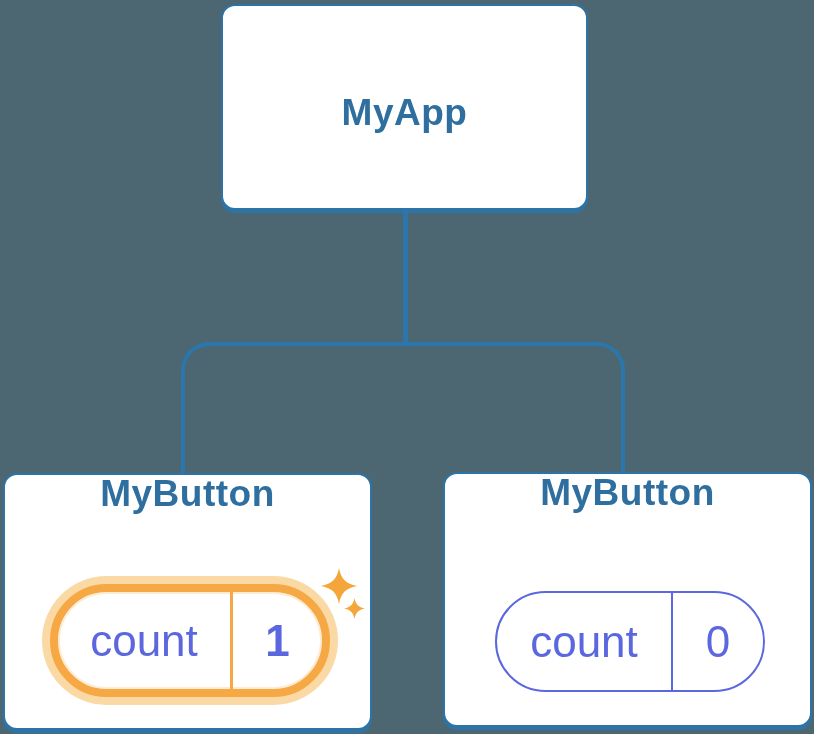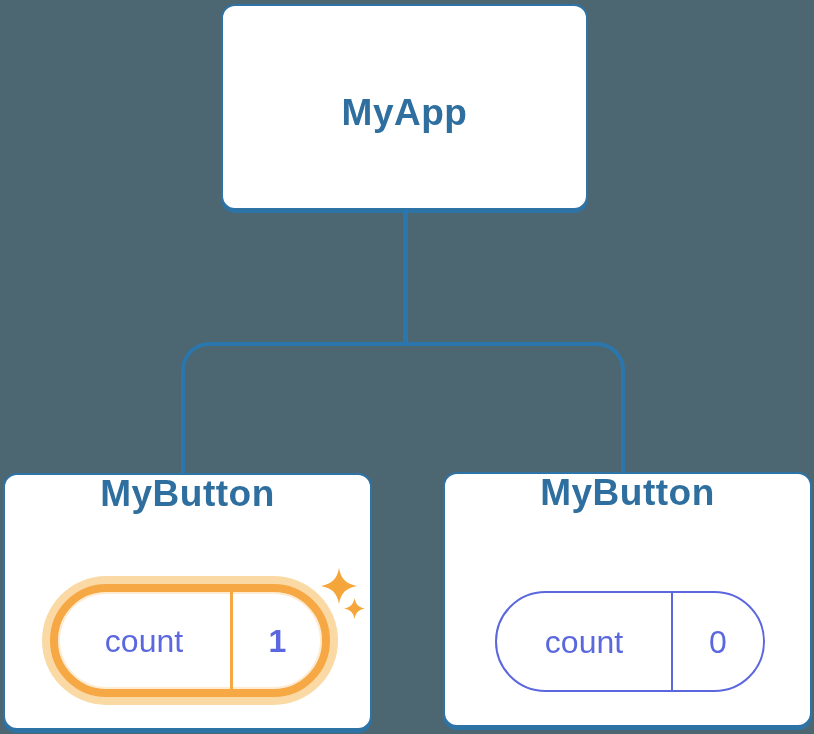--- a/index.html
+++ b/index.html
@@ -43,21 +43,21 @@
   }
   .pill{
     position:absolute;display:flex;align-items:stretch;
     background:#fff;box-sizing:content-box;
   }
   .pill-cell{display:flex;align-items:center;justify-content:center;}
   .pill-key-cell{flex:0 0 auto;}
   .pill-value-cell{flex:1 1 auto;}
   .pill-key,.pill-value{
     color:var(--state-purple,#5B67DE);
-    font-size:32px;line-height:1;
+    font-size:44px;line-height:1;
   }
   .pill-highlight{
     left:45px;top:109px;width:264px;height:97px;
     border:8px solid var(--highlight-orange,#F6A845);
     border-radius:62px;
     box-shadow:0 0 0 8px var(--highlight-halo,#FAD9A4),
                inset 0 0 0 2px #FDEBD2;
   }
   .pill-highlight .pill-key-cell{width:172px;border-right:3px solid var(--highlight-orange,#F6A845);}
   .pill-highlight .pill-value{font-weight:700;}

